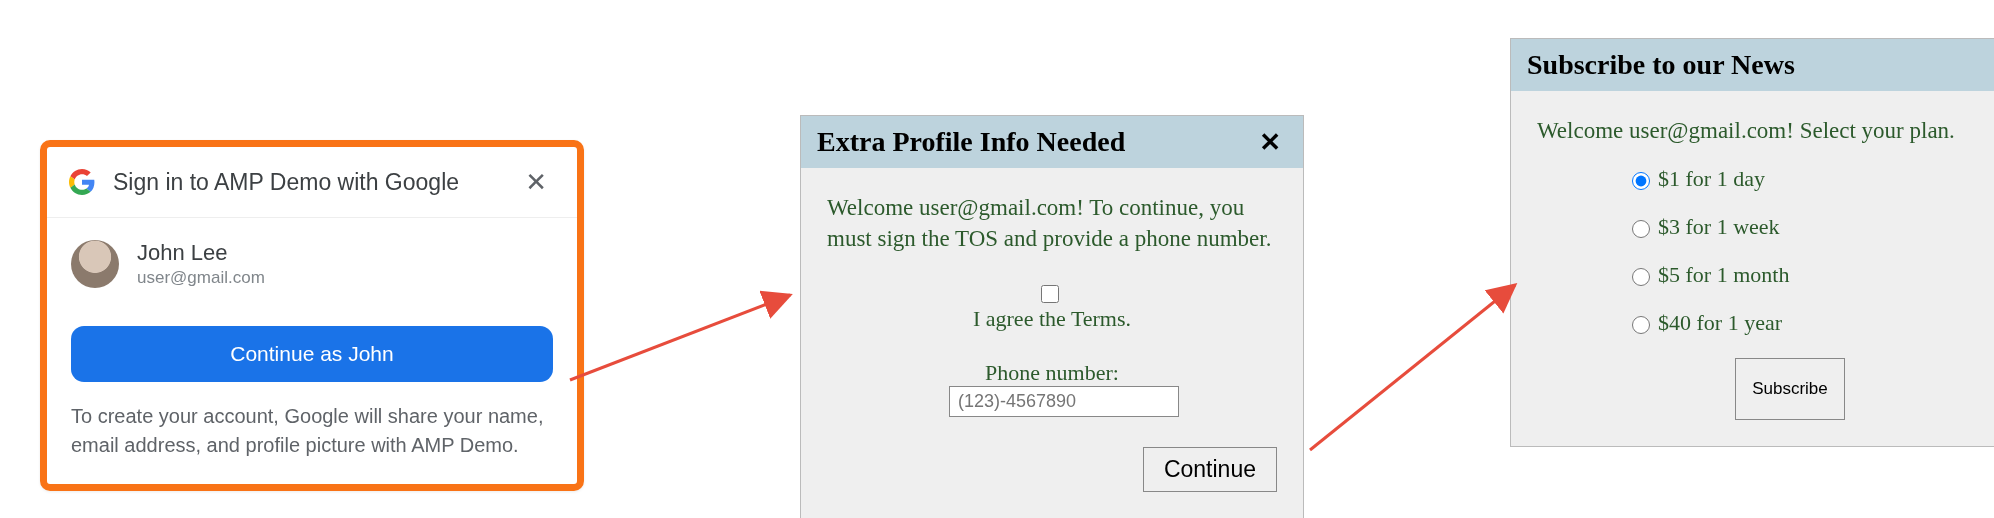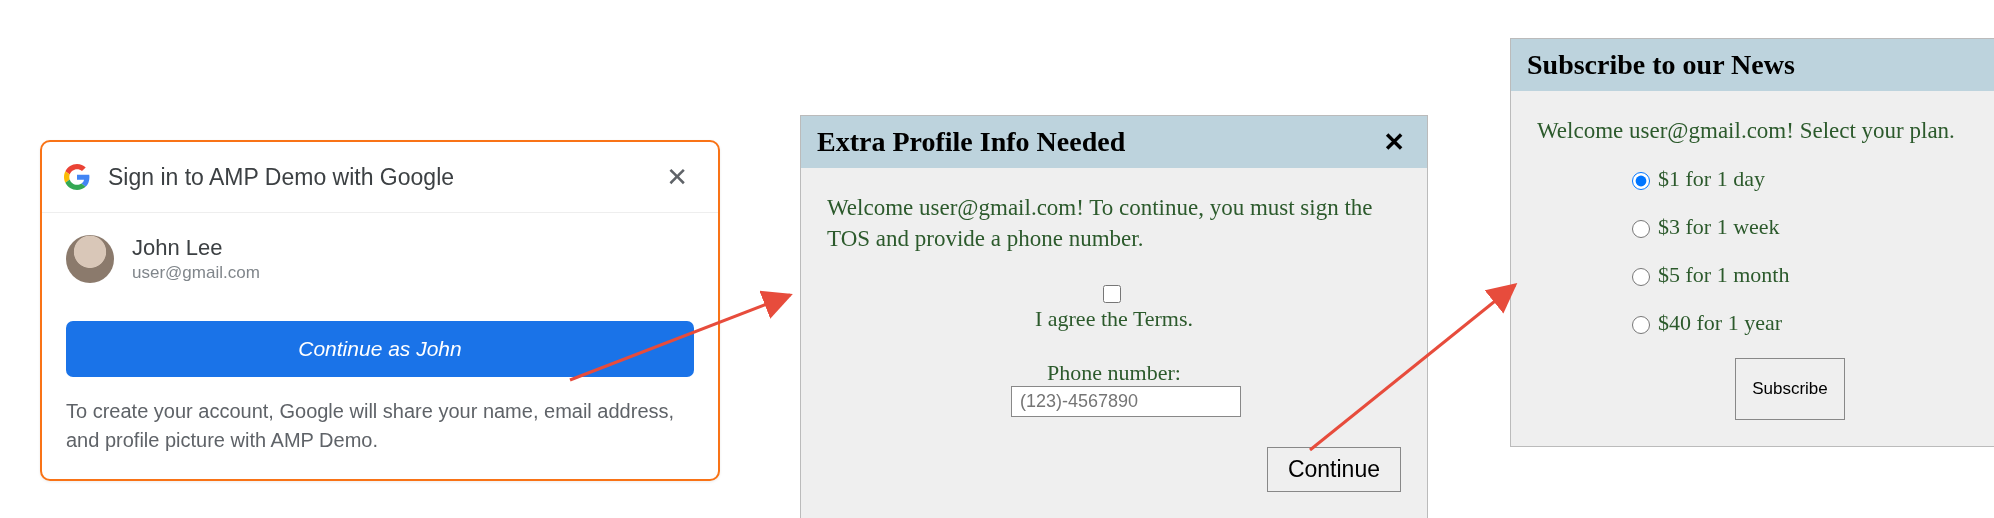--- a/index.html
+++ b/index.html
@@ -16,23 +16,23 @@
       position: relative;
       width: 100%;
       height: 100%;
     }
 
     
     .google-card {
       position: absolute;
       left: 20px;
       top: 120px;
-      width: 680px;
+      width: 544px;
       background: #fff;
-      border: 2px solid #f97316;
+      border: 7px solid #f97316;
       border-radius: 10px;
       box-shadow: 0 1px 3px rgba(0,0,0,0.08);
       padding: 0;
     }
     .google-header {
       display: flex;
       align-items: center;
       padding: 18px 22px;
       border-bottom: 1px solid #eee;
     }
@@ -81,39 +81,38 @@
     .user-email {
       font-size: 17px;
       color: #80868b;
       margin-top: 2px;
     }
     .continue-btn {
       width: 100%;
       background: #1a73e8;
       color: #fff;
       border: none;
-      border-radius: 7px;
+      border-radius: 13px;
       padding: 16px 0;
       font-size: 21px;
       cursor: pointer;
       margin-bottom: 20px;
-      font-style: italic;
     }
     .disclaimer {
       font-size: 20px;
       color: #5f6368;
       line-height: 1.45;
     }
 
     
     .amp-card {
       position: absolute;
       background: #efefef;
       border: 1px solid #bbb;
-      width: 628px;
+      width: 504px;
     }
     .amp-header {
       background: #bdd3dd;
       display: flex;
       align-items: center;
       padding: 10px 16px;
     }
     .amp-title {
       font-family: Georgia, 'Times New Roman', serif;
       font-weight: bold;

